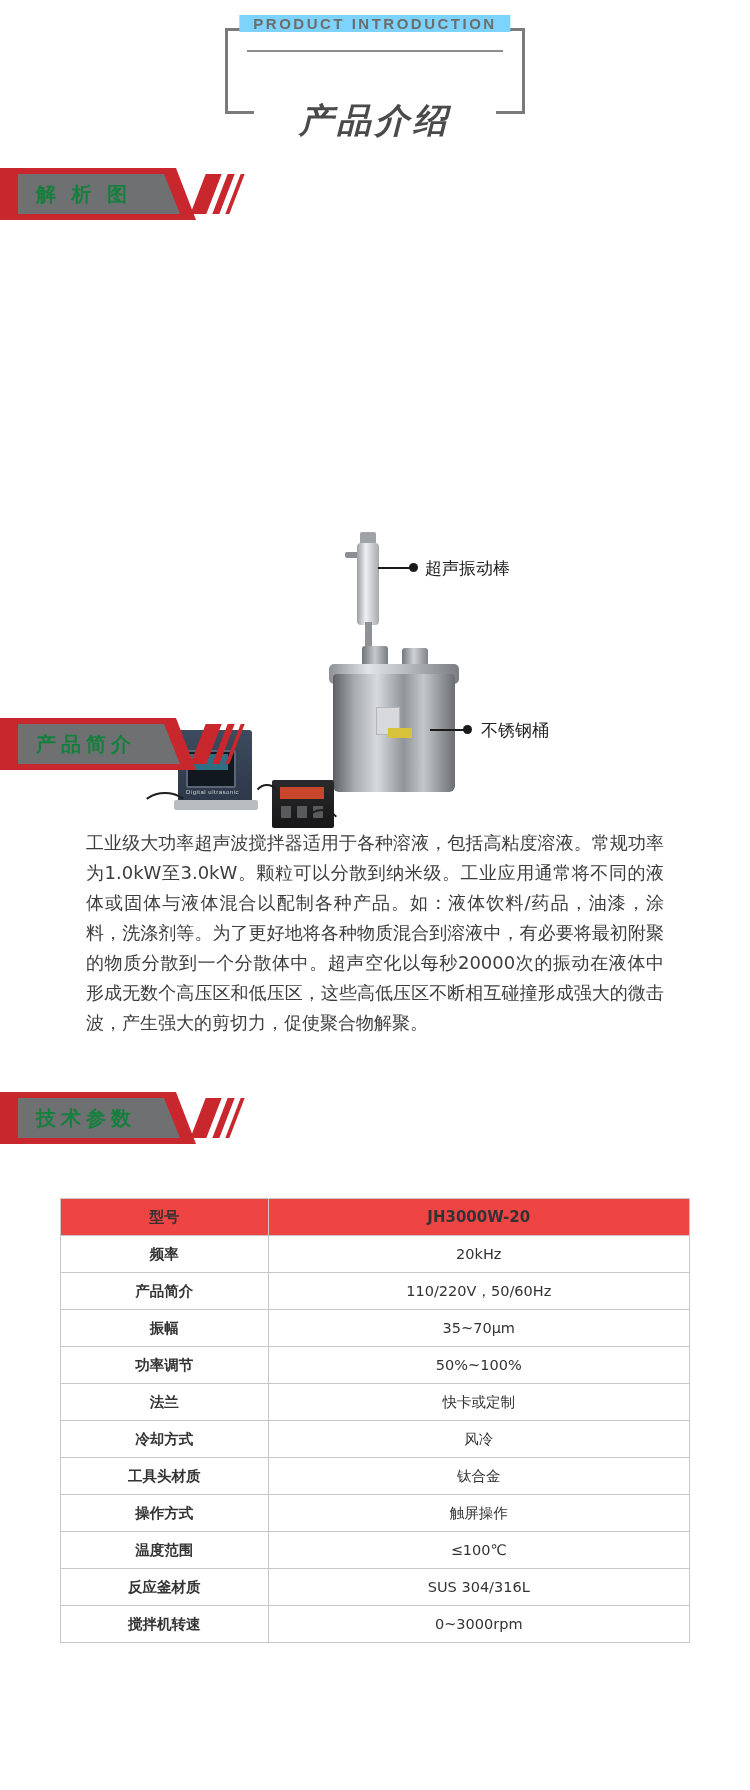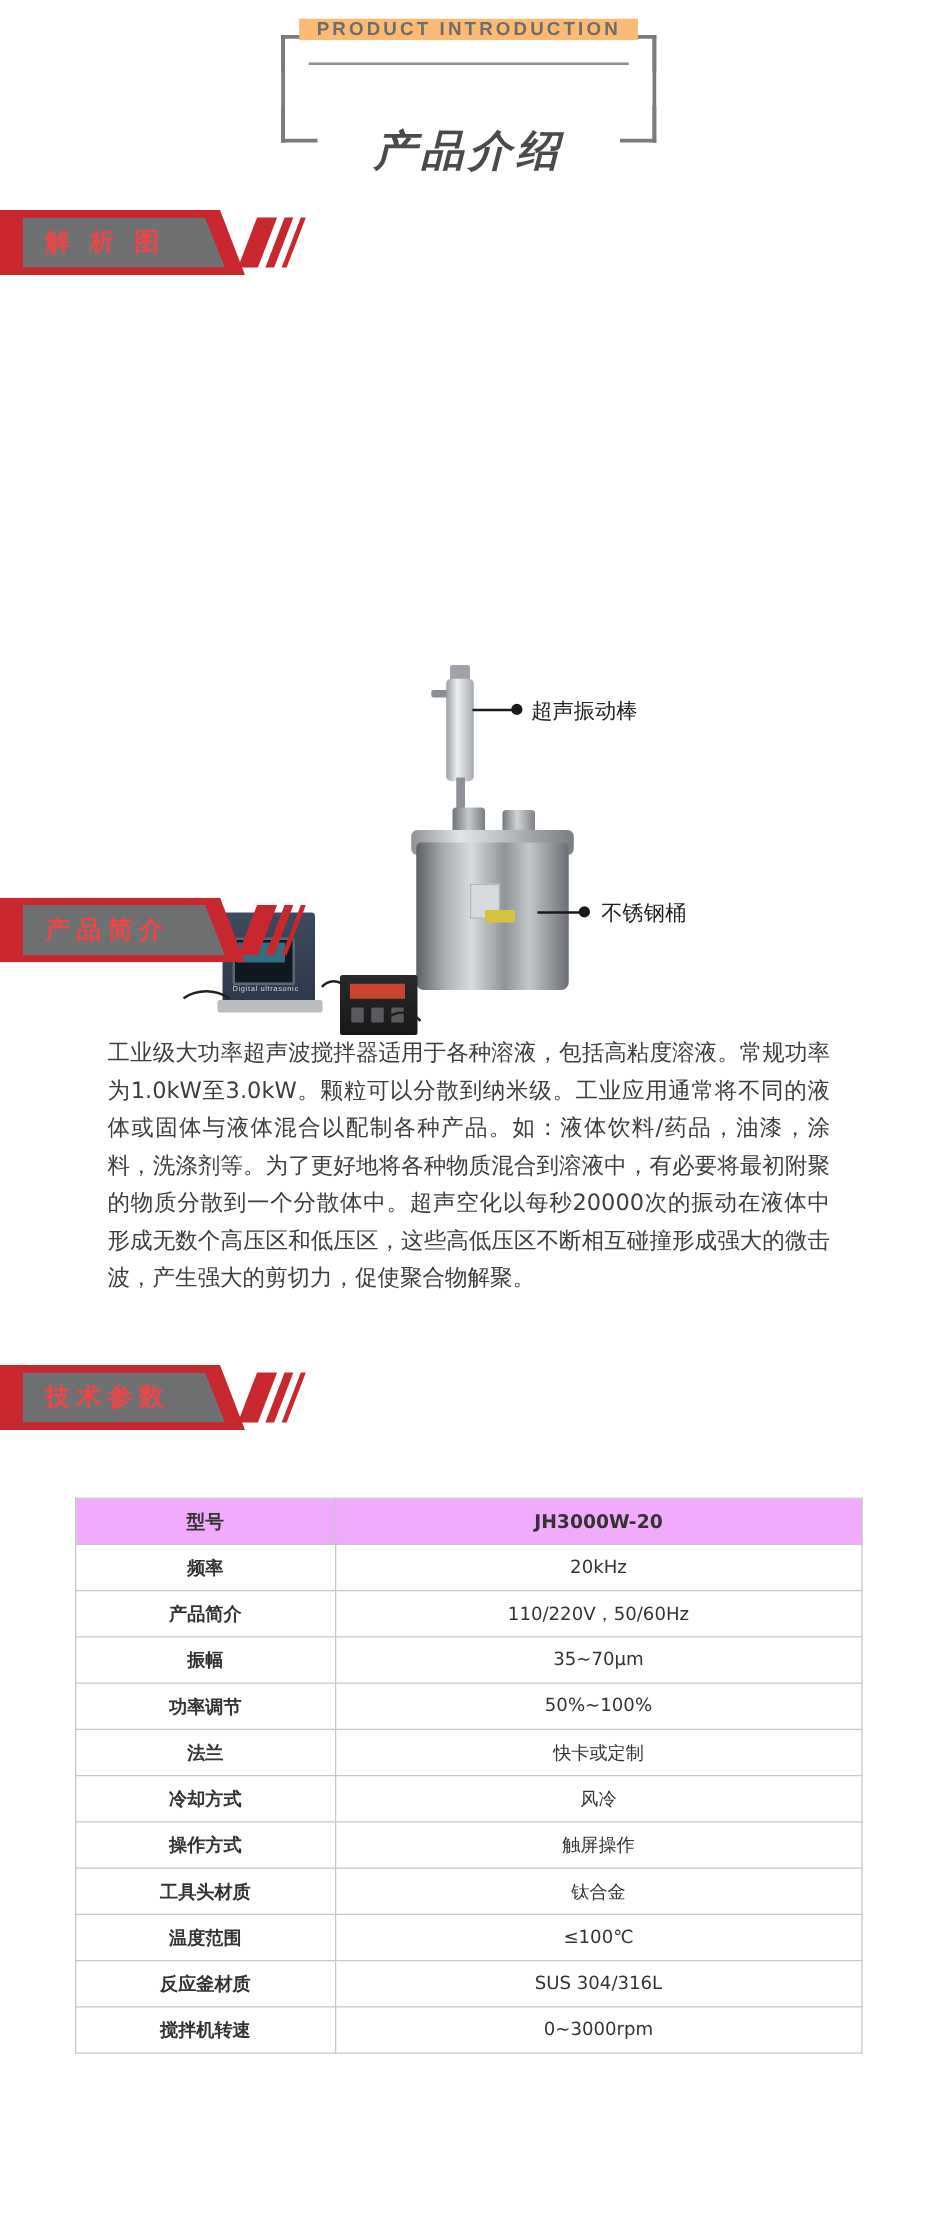--- a/index.html
+++ b/index.html
@@ -37,21 +37,21 @@
   .title-frame .c-bl { left: 0; bottom: 0; border-left: 3px solid #7b7b7b; border-bottom: 3px solid #7b7b7b; }
   .title-frame .c-br { right: 0; bottom: 0; border-right: 3px solid #7b7b7b; border-bottom: 3px solid #7b7b7b; }
   .title-frame .v-left { position: absolute; left: 0; top: 0; bottom: 0; width: 3px; background: #7b7b7b; }
   .title-frame .v-right { position: absolute; right: 0; top: 0; bottom: 0; width: 3px; background: #7b7b7b; }
 
   .title-en {
     position: absolute;
     top: -13px;
     left: 50%;
     transform: translateX(-50%);
-    background: #fdba74;
+    background: #7dd3fc;
     padding: 0 14px;
     font-size: 15px;
     letter-spacing: 2.5px;
     color: #6d6d6d;
     white-space: nowrap;
     font-weight: bold;
   }
   .title-cn {
     position: absolute;
     top: 28px;
@@ -99,21 +99,21 @@
     width: 162px;
     background: #6f7072;
     clip-path: polygon(0 0, 146px 0, 162px 40px, 0 40px);
   }
   .banner-text {
     position: absolute;
     left: 36px;
     top: 6px;
     height: 40px;
     line-height: 40px;
-    color: #ef4444;
+    color: #15803d;
     font-size: 20px;
     font-weight: bold;
     letter-spacing: 5px;
   }
   .banner-stripe {
     position: absolute;
     top: 6px;
     height: 40px;
     background: #c8272d;
     transform: skewX(-21deg);
@@ -348,21 +348,21 @@
     height: 34px;
     text-align: center;
     font-size: 14.5px;
     color: #333;
   }
   table.spec td.k {
     width: 33%;
     font-weight: bold;
   }
   table.spec tr.head td {
-    background: #f0abfc;
+    background: #ef4444;
     font-weight: bold;
     font-size: 15px;
   }
 </style>
 </head>
 <body>
 
 <div class="page-header">
   <div class="title-frame">
     <span class="v-left"></span>
@@ -476,28 +476,28 @@
         </tr>
         <tr>
           <td class="k">法兰</td>
           <td>快卡或定制</td>
         </tr>
         <tr>
           <td class="k">冷却方式</td>
           <td>风冷</td>
         </tr>
         <tr>
+          <td class="k">工具头材质</td>
+          <td>钛合金</td>
+        </tr>
+        <tr>
           <td class="k">操作方式</td>
           <td>触屏操作</td>
         </tr>
         <tr>
-          <td class="k">工具头材质</td>
-          <td>钛合金</td>
-        </tr>
-        <tr>
           <td class="k">温度范围</td>
           <td>≤100℃</td>
         </tr>
         <tr>
           <td class="k">反应釜材质</td>
           <td>SUS 304/316L</td>
         </tr>
         <tr>
           <td class="k">搅拌机转速</td>
           <td>0~3000rpm</td>

